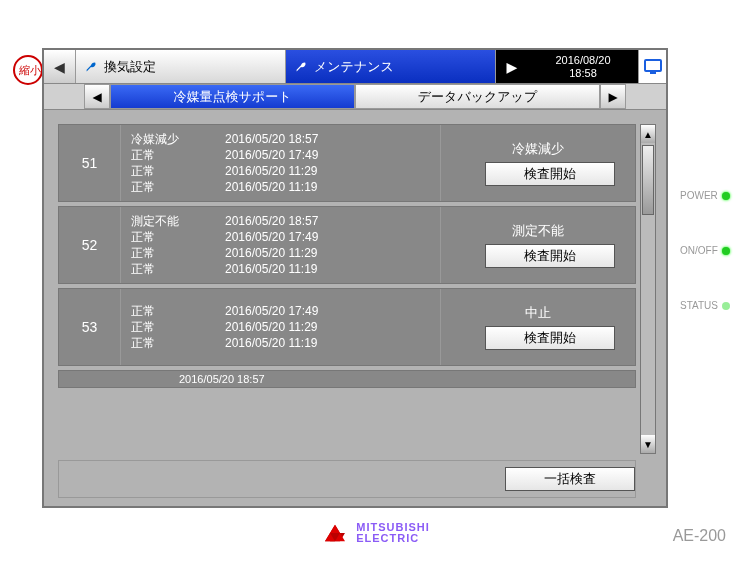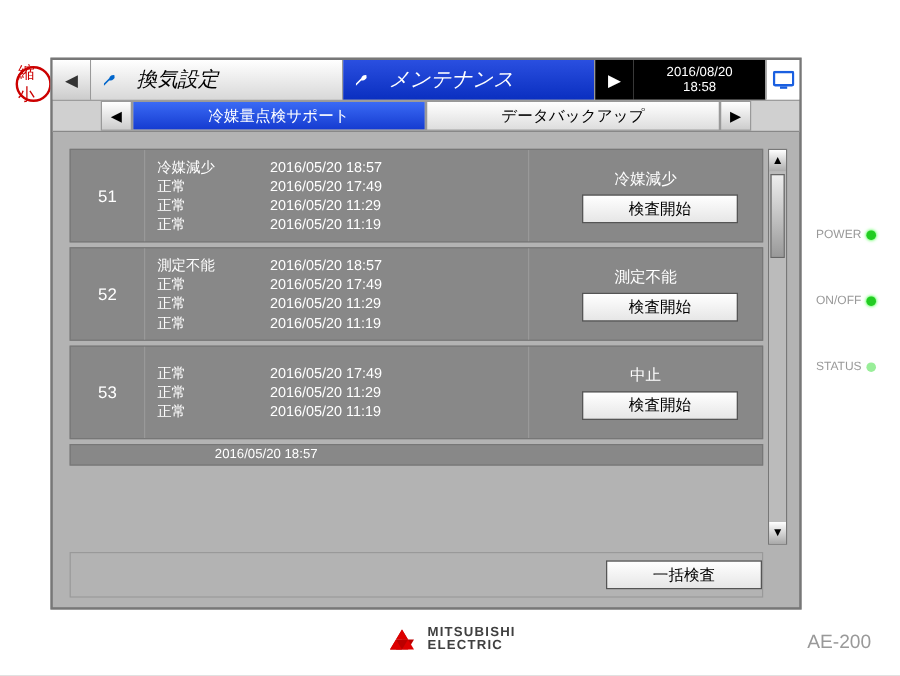--- a/index.html
+++ b/index.html
@@ -18,39 +18,39 @@
     width: 626px; height: 460px;
     background: #b3b3b3;
     border: 2px solid #777;
   }
   .corner-badge {
     position: absolute;
     left: 13px; top: 55px;
     width: 30px; height: 30px;
     border: 2px solid #c00;
     border-radius: 50%;
-    display: flex; align-items: center; justify-content: center;
-    font-size: 14px; color: #c00;
+    display: flex; align-items: center; justify-content: flex-end;
+    font-size: 11px; color: #c00;
   }
   
   .side-leds {
     position: absolute;
     left: 680px; top: 190px;
     display: flex; flex-direction: column; gap: 44px;
     font-size: 10px; color: #999;
   }
   .led { display: flex; align-items: center; gap: 4px;}
   .dot { width: 8px; height: 8px; border-radius: 50%; background: #2c2; box-shadow:0 0 3px #0f0;}
   .dot.off { background: #9e9; box-shadow:none;}
   
   .brand {
     position: absolute;
     left: 0; right: 0; bottom: 18px;
     text-align: center;
-    color: #404040;
+    color: #8b5cf6;
     font-family: Arial, sans-serif;
   }
   .brand .logo { display:inline-flex; align-items:center; gap:6px; font-weight:bold; letter-spacing:1px;}
   .brand svg { width: 30px; height: 18px; }
   .model { position:absolute; right:24px; bottom:18px; font-size:16px; color:#999;}
 
   
   .topbar {
     display:flex; align-items:stretch; height:34px;
     background: linear-gradient(#fff,#ddd);
@@ -59,27 +59,26 @@
   .nav-arrow {
     width: 32px;
     display:flex; align-items:center; justify-content:center;
     background: linear-gradient(#fff,#ccc);
     border-right:1px solid #999;
     font-size:14px; color:#333;
     cursor:pointer;
   }
   .tab {
     flex:1;
-    display:flex; align-items:center; gap:16px;
+    display:flex; align-items:center; gap:6px;
     padding:0 8px;
     background: linear-gradient(#fff,#d8d8d8);
     border-right:1px solid #999;
-    font-size:17px;
-    cursor:pointer;
-    font-style:italic;
+    font-size:13px;
+    cursor:pointer;
   }
   .tab.active { background: linear-gradient(#2a4fe0,#0a2fc0); color:#fff; }
   .tab .wrench { width:14px; height:14px; }
   .time-block {
     width: 110px;
     background:#000; color:#fff;
     font-size:11px;
     display:flex; flex-direction:column; align-items:center; justify-content:center;
     line-height:1.1;
   }

